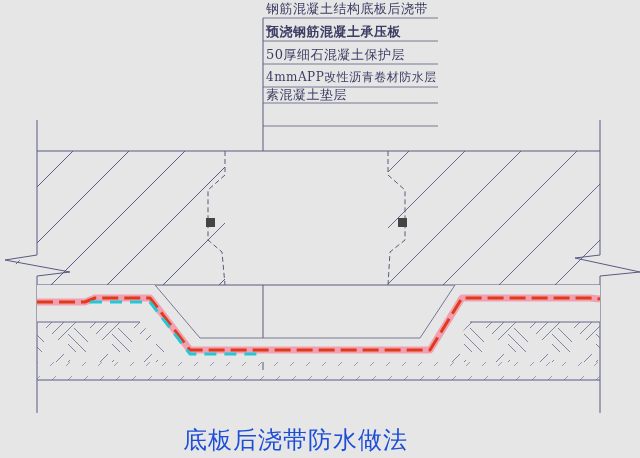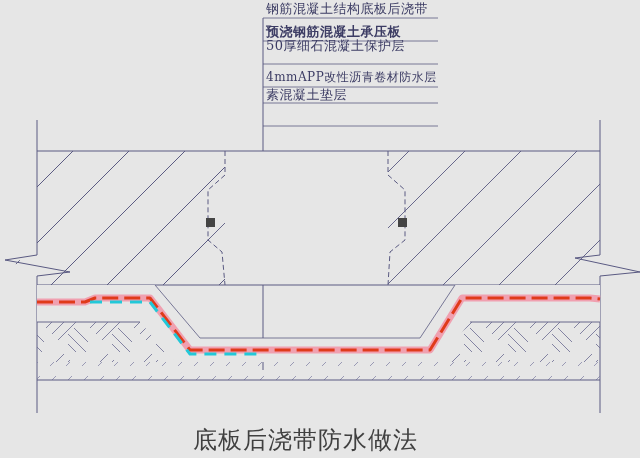--- a/index.html
+++ b/index.html
@@ -1,19 +1,19 @@
 <!DOCTYPE html>
 <html><head>
 <meta charset="utf-8">
 <style>
   html,body{margin:0;padding:0;background:#e6e6e6;}
   #stage{position:relative;width:640px;height:458px;overflow:hidden;background:#e6e6e6;font-family:"DejaVu Serif","Liberation Serif",serif;}
   svg{position:absolute;left:0;top:0;}
   .lbl{position:absolute;left:266px;font-size:13px;color:#3c3c64;white-space:nowrap;line-height:16px;letter-spacing:0.5px;}
-  .title{position:absolute;left:193px;top:424px;font-size:24px;color:#404040;letter-spacing:1px;white-space:nowrap;font-family:Liberation Serif, serif;}
+  .title{position:absolute;left:183px;top:424px;font-size:24px;color:#1d4ed8;letter-spacing:1px;white-space:nowrap;font-family:Liberation Serif, serif;}
 </style>
 </head>
 <body>
 
 <div id="stage">
   <svg width="640" height="458" viewBox="0 0 640 458">
     <defs>
       <pattern id="diag" patternUnits="userSpaceOnUse" width="56" height="56" patternTransform="rotate(0)">
         <path d="M0,56 L56,0" stroke="#5a5a82" stroke-width="0.9"></path>
       </pattern>
@@ -75,18 +75,18 @@
 
     <g fill="none" stroke-linejoin="round">
       <polyline points="37,302 85,302 95,298 150,298 190,350 430,350 462,298 590,298 600,299" stroke="#f0a0b0" stroke-width="7"></polyline>
       <polyline points="37,302 85,302 95,298 150,298 190,350 430,350 462,298 590,298 600,299" stroke="#e03a1a" stroke-width="3" stroke-dasharray="16,6"></polyline>
       <polyline points="90,302 150,302 190,354 260,354" stroke="#22c8d8" stroke-width="3" stroke-dasharray="12,8"></polyline>
     </g>
   </svg>
 
   <div class="lbl" style="top:1px;">钢筋混凝土结构底板后浇带</div>
   <div class="lbl" style="top:24px;font-weight:bold;">预浇钢筋混凝土承压板</div>
-  <div class="lbl" style="top:38px;">50厚细石混凝土保护层</div>
+  <div class="lbl" style="top:47px;">50厚细石混凝土保护层</div>
   <div class="lbl" style="top:69px;font-size:12px;text-align:center;">4mmAPP改性沥青卷材防水层</div>
   <div class="lbl" style="top:87px;">素混凝土垫层</div>
 
   <div class="title">底板后浇带防水做法</div>
 </div>
 
 </body></html>

